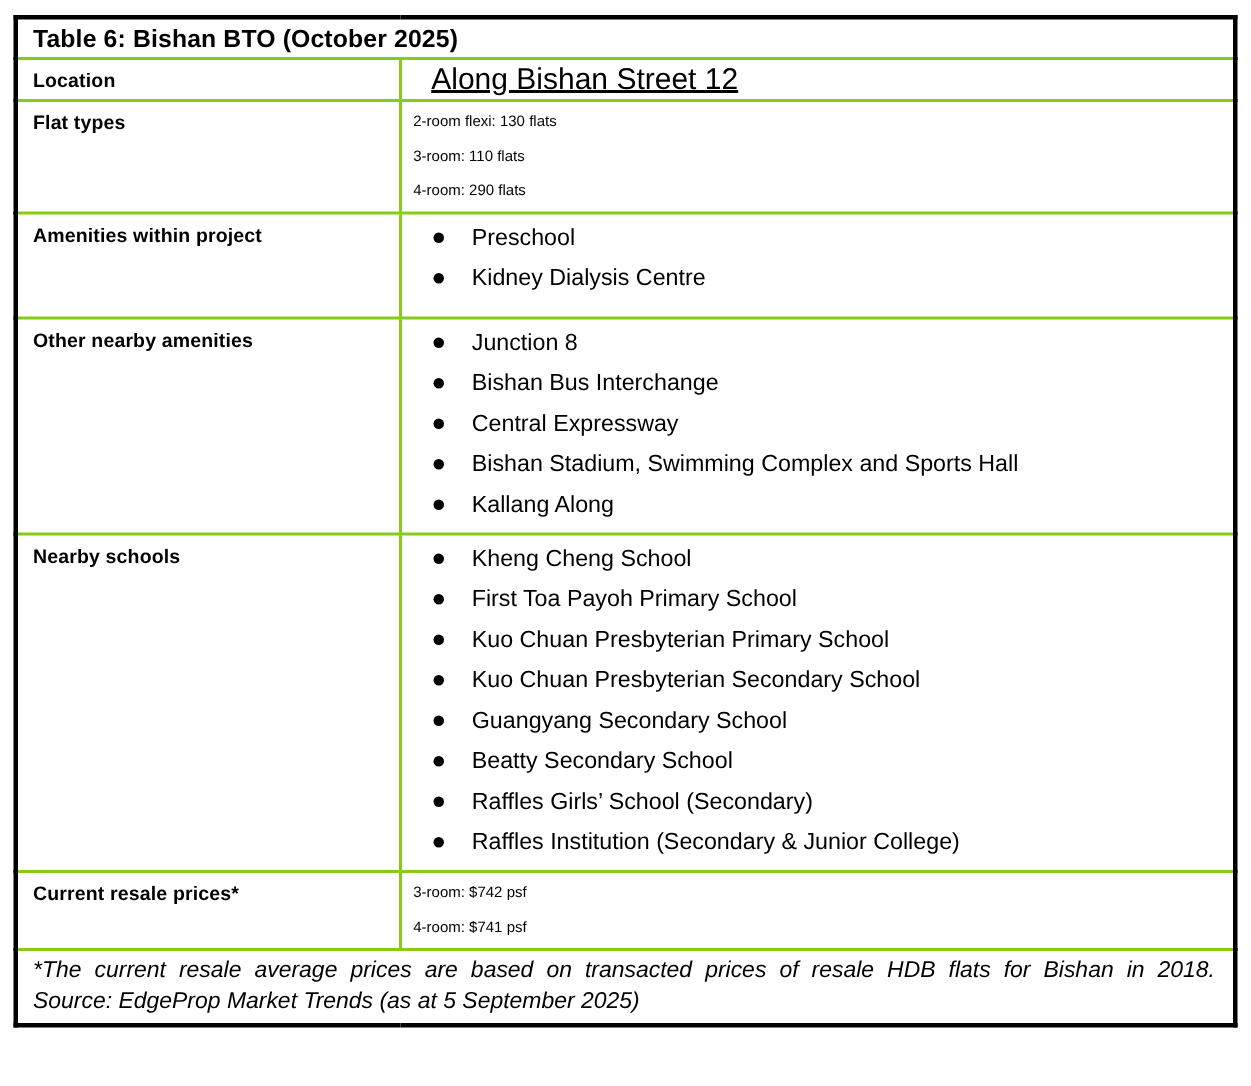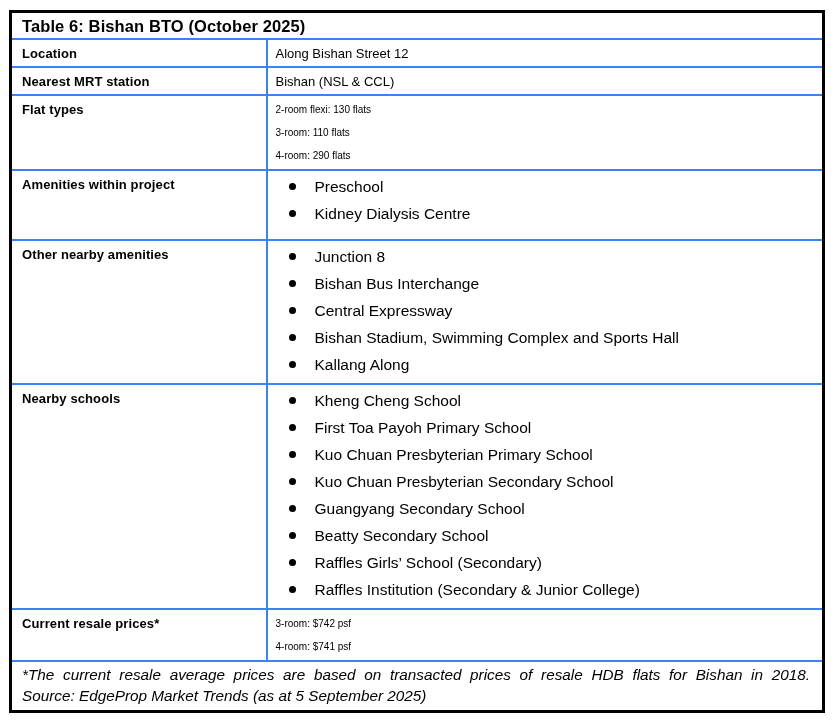--- a/index.html
+++ b/index.html
@@ -16,21 +16,21 @@
     position: absolute;
     left: 9px;
     top: 10px;
     width: 816px;
     border-collapse: collapse;
     table-layout: fixed;
     border: 3px solid #000000;
     background: #ffffff;
   }
   .doc-table td {
-    border: 2px solid #3b82f6;
+    border: 2px solid #84cc16;
     vertical-align: top;
     overflow: hidden;
   }
   
   td.title-cell {
     font-weight: 700;
     font-size: 16.5px;
     line-height: 20px;
     padding: 3px 10px 2px 10px;
     letter-spacing: 0.1px;
@@ -38,23 +38,24 @@
   
   td.lbl {
     font-weight: 700;
     font-size: 13px;
     line-height: 19px;
     padding: 4px 8px 3px 10px;
     letter-spacing: 0.1px;
   }
   
   td.val {
-    font-size: 13px;
+    font-size: 20px;
     line-height: 19px;
-    padding: 4px 8px 3px 8px;
+    padding: 4px 8px 3px 20px;
+    text-decoration: underline;
   }
   
   td.val-lines { padding: 2px 8px 2px 8px; }
   td.val-lines .line {
     font-size: 10px;
     line-height: 23px;
     white-space: nowrap;
   }
   
   td.val-bullets { padding: 2px 8px 2px 0; }
@@ -100,24 +101,20 @@
   <tbody>
     <tr>
       <td class="title-cell" colspan="2">Table 6: Bishan BTO (October 2025)</td>
     </tr>
 
     <tr class="r-simple">
       <td class="lbl">Location</td>
       <td class="val">Along Bishan Street 12</td>
     </tr>
 
-    <tr class="r-simple">
-      <td class="lbl">Nearest MRT station</td>
-      <td class="val">Bishan (NSL &amp; CCL)</td>
-    </tr>
 
 
     <tr>
       <td class="lbl">Flat types</td>
       <td class="val-lines">
 
           <div class="line">2-room flexi: 130 flats</div>
 
           <div class="line">3-room: 110 flats</div>
 

